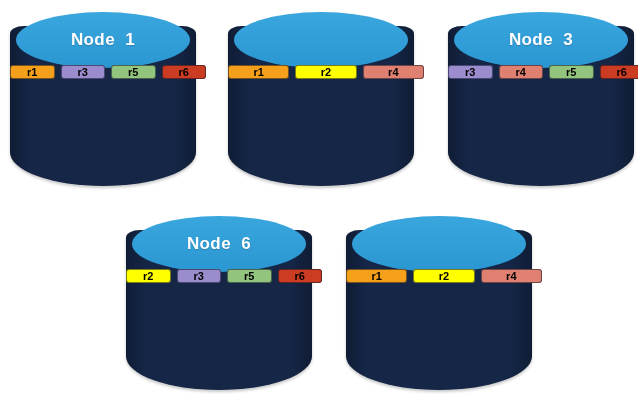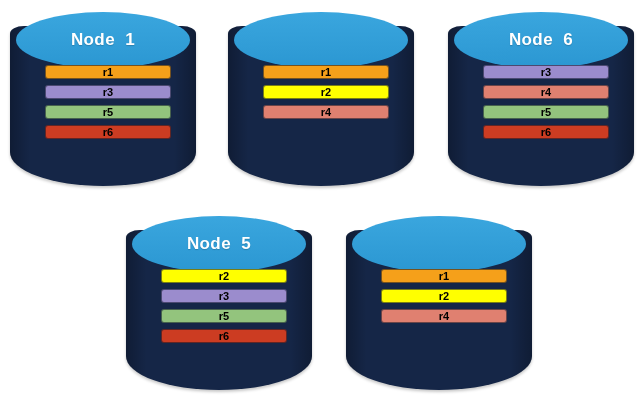--- a/index.html
+++ b/index.html
@@ -90,21 +90,21 @@
     text-shadow: 0 1px 1px rgba(0,0,0,0.18);
   }
 
   
   .bars {
     position: absolute;
     left: 0;
     top: 57px;
     width: 196px;
     display: flex;
-    flex-direction: column;
+    flex-direction: row;
     align-items: center;
     gap: 6px;
   }
 
   .bar {
     width: 126px;
     height: 14px;
     border-radius: 3px;
     border: 1px solid rgba(10,18,38,0.55);
     box-sizing: border-box;
@@ -140,33 +140,33 @@
       <div class="bars">
         <div class="bar" style="background: rgb(245, 160, 26);">r1</div>
         <div class="bar" style="background: rgb(255, 255, 0);">r2</div>
         <div class="bar" style="background: rgb(224, 128, 112);">r4</div>
       </div>
     </div>
     <div class="node" style="left: 448px; top: 8px;">
       <div class="cyl-body"></div>
       <div class="cyl-shade"></div>
       <div class="cyl-top"></div>
-      <div class="node-label">Node  6</div>
+      <div class="node-label">Node  3</div>
       <div class="bars">
         <div class="bar" style="background: rgb(155, 140, 205);">r3</div>
         <div class="bar" style="background: rgb(224, 128, 112);">r4</div>
         <div class="bar" style="background: rgb(147, 196, 125);">r5</div>
         <div class="bar" style="background: rgb(204, 60, 34);">r6</div>
       </div>
     </div>
     <div class="node" style="left: 126px; top: 212px;">
       <div class="cyl-body"></div>
       <div class="cyl-shade"></div>
       <div class="cyl-top"></div>
-      <div class="node-label">Node  5</div>
+      <div class="node-label">Node  6</div>
       <div class="bars">
         <div class="bar" style="background: rgb(255, 255, 0);">r2</div>
         <div class="bar" style="background: rgb(155, 140, 205);">r3</div>
         <div class="bar" style="background: rgb(147, 196, 125);">r5</div>
         <div class="bar" style="background: rgb(204, 60, 34);">r6</div>
       </div>
     </div>
     <div class="node" style="left: 346px; top: 212px;">
       <div class="cyl-body"></div>
       <div class="cyl-shade"></div>

